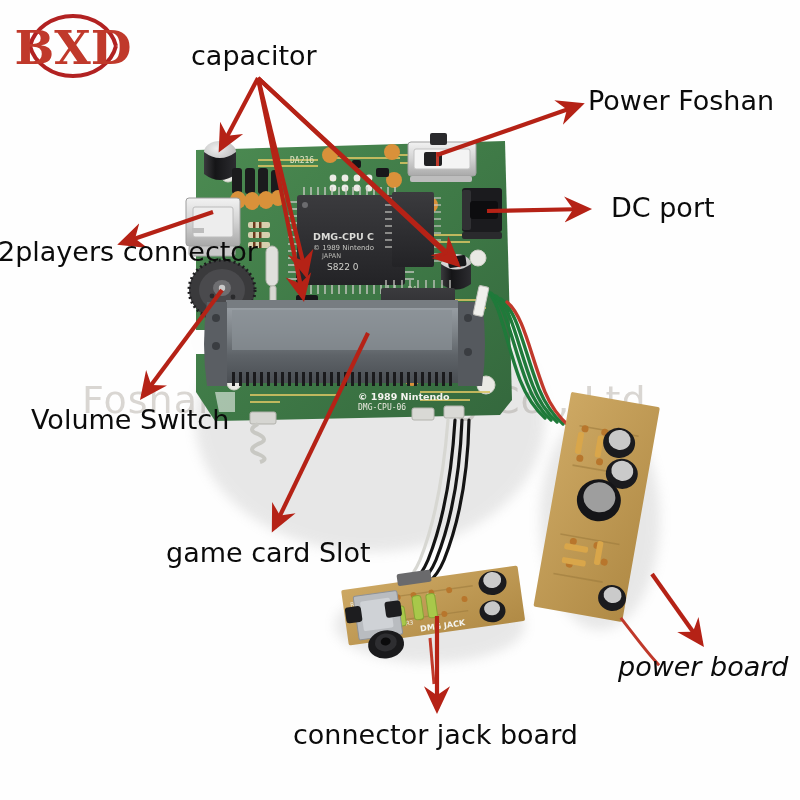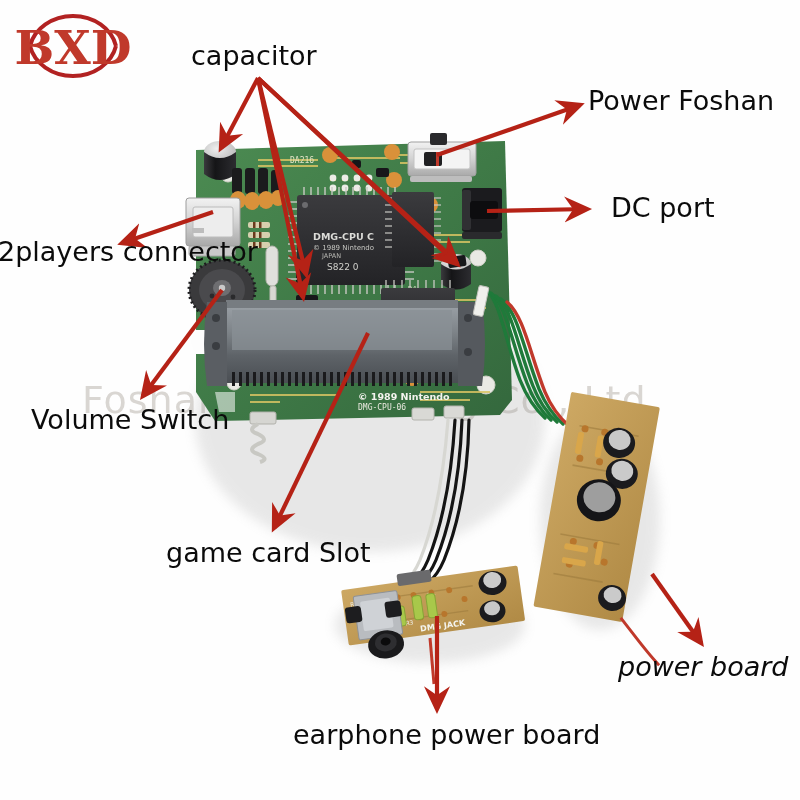--- a/index.html
+++ b/index.html
@@ -558,16 +558,16 @@
       <text x="65" y="64" text-anchor="middle" font-family="DejaVu Serif, Liberation Serif, serif" font-size="47" font-weight="bold" fill="#c0392b">BXD</text>
     </svg>
   </div>
 
   <div class="label lbl-capacitor">capacitor</div>
   <div class="label lbl-power-switch">Power Foshan</div>
   <div class="label lbl-dc-port">DC port</div>
   <div class="label lbl-2players">2players connector</div>
   <div class="label lbl-volume">Volume Switch</div>
   <div class="label lbl-gamecard">game card Slot</div>
-  <div class="label lbl-earphone">earphone power board</div>
+  <div class="label lbl-earphone">connector jack board</div>
   <div class="label lbl-power-board">power board</div>
 
 </div>
 
 </body></html>

